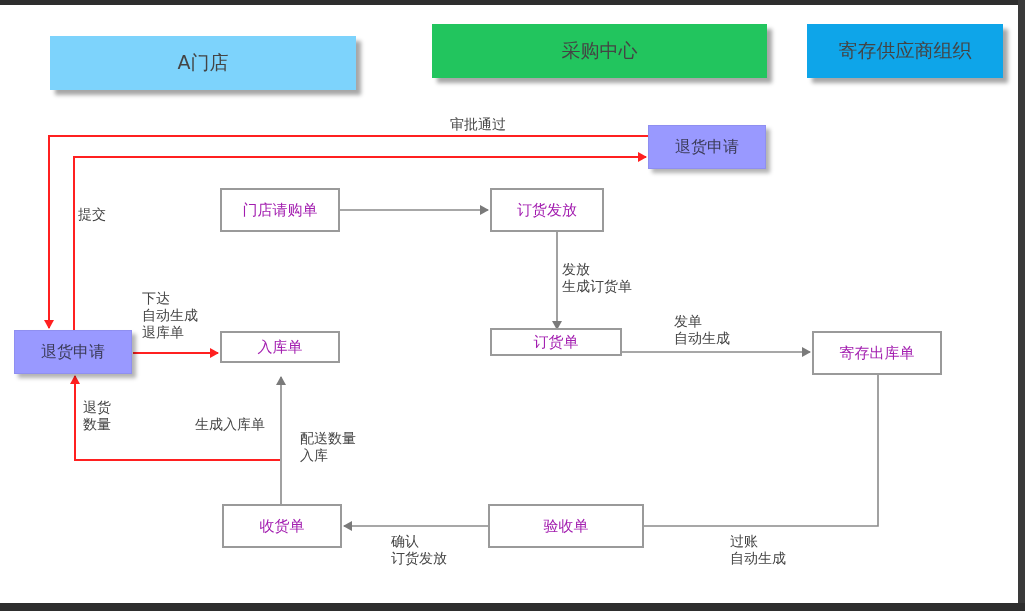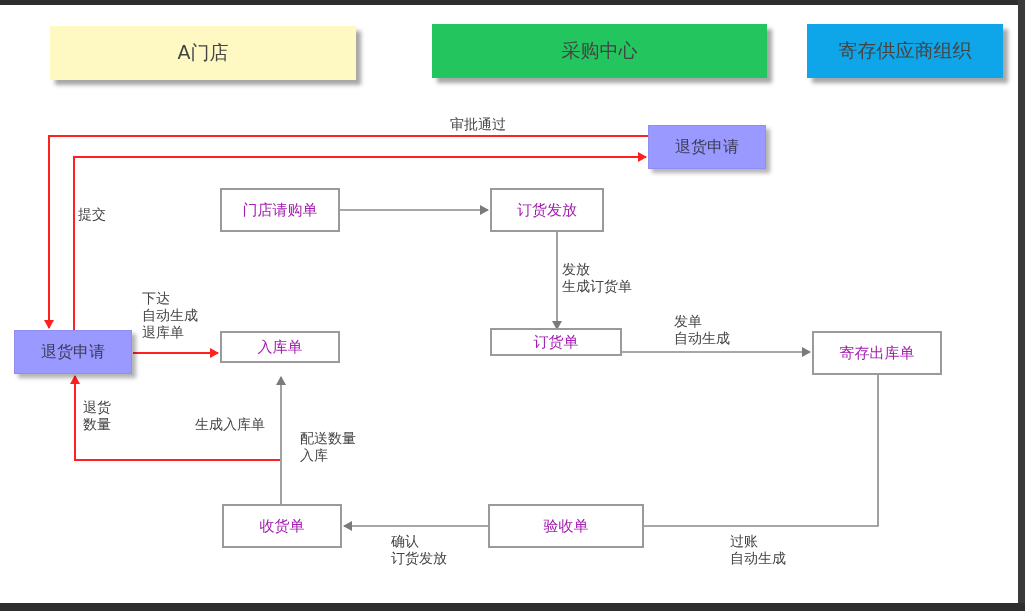--- a/index.html
+++ b/index.html
@@ -15,21 +15,21 @@
   svg.wires { position:absolute; left:0; top:0; }
 </style>
 </head>
 <body>
 
 <div class="canvas"></div>
 <div class="topstrip"></div>
 <div class="rightbar"></div>
 <div class="bottombar"></div>
 
-<div class="lane" style="left:50px;top:26px;width:306px;height:54px;background:#fef9c3;">A门店</div>
+<div class="lane" style="left:50px;top:36px;width:306px;height:54px;background:#7dd3fc;">A门店</div>
 <div class="lane" style="left:432px;top:24px;width:335px;height:54px;background:#22c55e;">采购中心</div>
 <div class="lane" style="left:807px;top:24px;width:196px;height:54px;background:#0ea5e9;">寄存供应商组织</div>
 
 <svg class="wires" width="1018" height="603">
   <defs>
     <marker id="arrRed" markerWidth="10" markerHeight="10" refX="8" refY="5" orient="auto" markerUnits="userSpaceOnUse">
       <path d="M0,0 L9,5 L0,10 z" fill="#ff2020"></path>
     </marker>
     <marker id="arrGray" markerWidth="10" markerHeight="10" refX="8" refY="5" orient="auto" markerUnits="userSpaceOnUse">
       <path d="M0,0 L9,5 L0,10 z" fill="#7a7a7a"></path>

